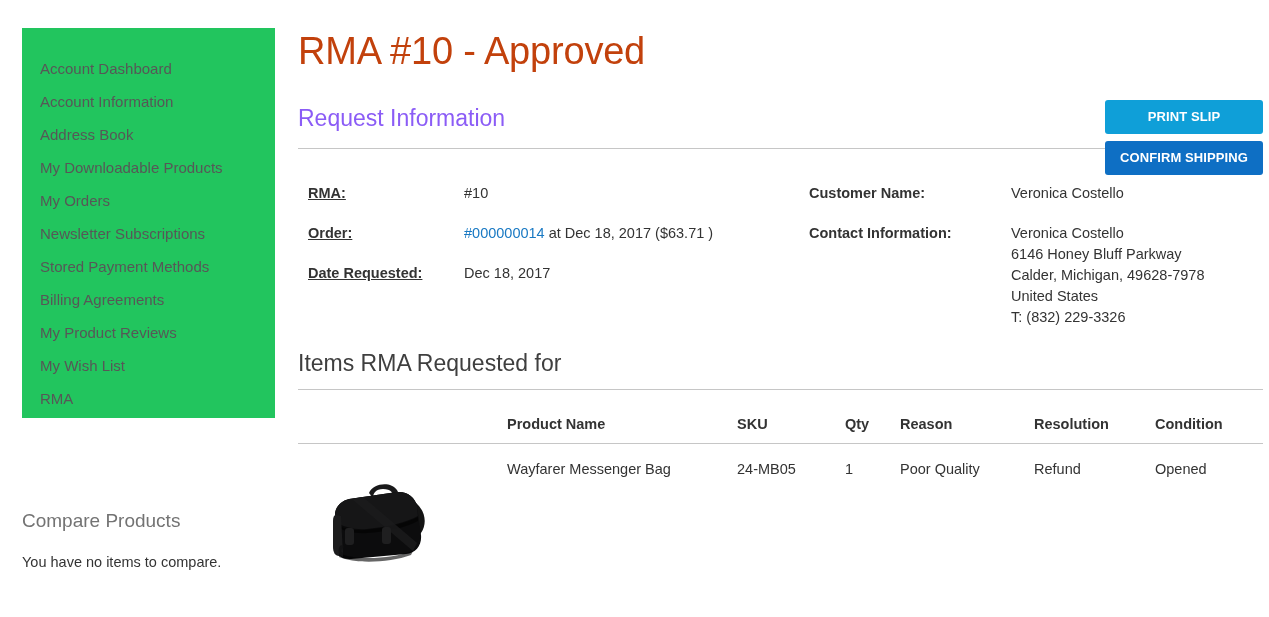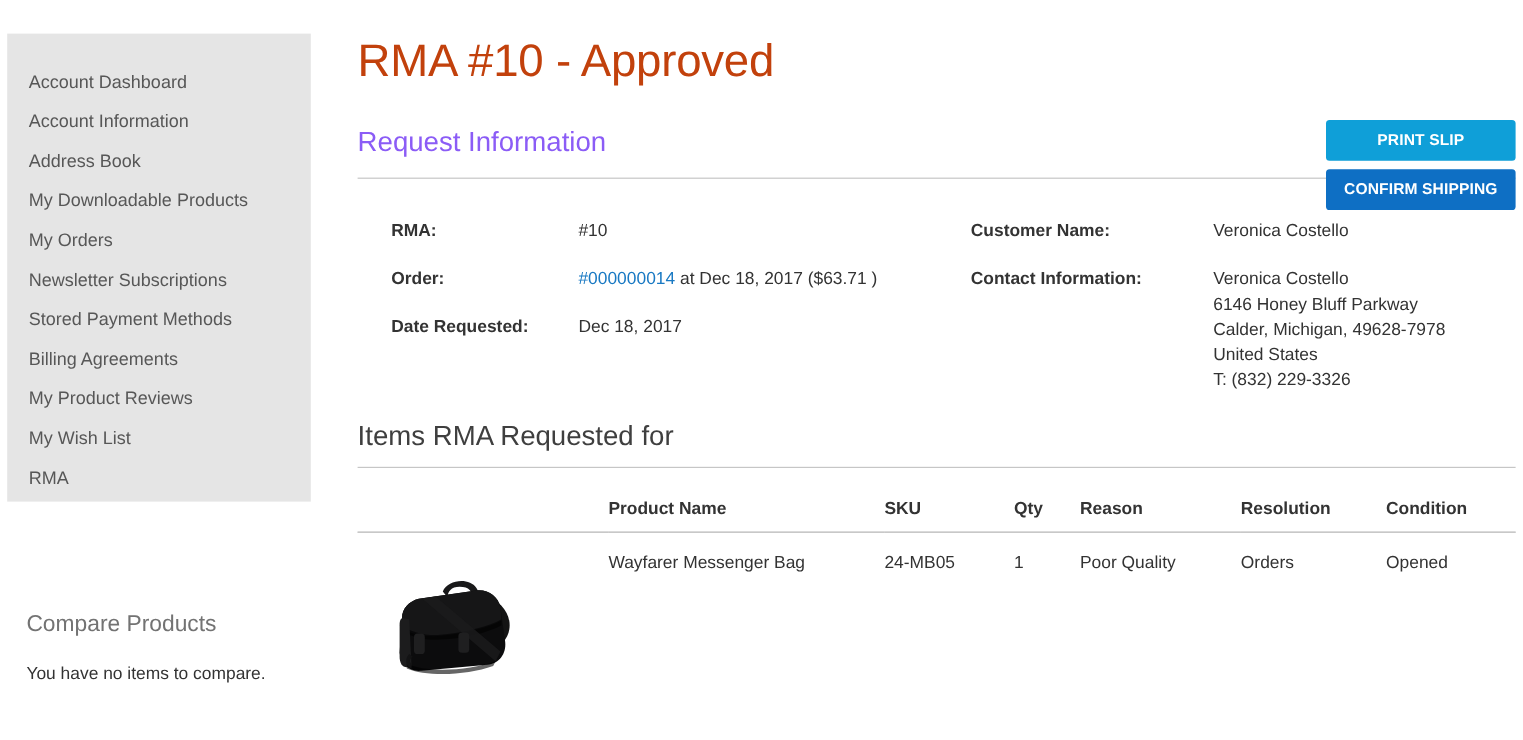--- a/index.html
+++ b/index.html
@@ -13,25 +13,25 @@
     position: relative;
     overflow: hidden;
     font-family: "Liberation Sans", sans-serif;
     color: #333333;
     -webkit-font-smoothing: antialiased;
   }
 
   
   #sidebar-nav {
     position: absolute;
-    left: 6px;
+    left: 22px;
     top: 28px;
     width: 253px;
     height: 390px;
-    background: #e5e5e5;
+    background: #22c55e;
     box-sizing: border-box;
     padding: 24px 0 24px 0;
   }
   .nav-item {
     font-size: 15px;
     line-height: 33px;
     color: #575757;
     padding: 0 18px 0 18px;
     white-space: nowrap;
     cursor: pointer;
@@ -120,21 +120,21 @@
     height: 0;
   }
 
   
   #info-grid {
     position: relative;
     margin-top: 34px;
     height: 160px;
   }
   .info-col { position: absolute; top: 0; }
-  .info-col.left { left: 28px; width: 480px; }
+  .info-col.left { left: 10px; width: 480px; text-decoration: underline; }
   .info-col.right { left: 511px; width: 450px; }
 
   .info-row { position: relative; margin-bottom: 20px; }
   .info-label {
     font-size: 14.5px;
     font-weight: bold;
     color: #333333;
     line-height: 20px;
   }
   .info-value {
@@ -315,19 +315,19 @@
               <path d="M14 82 C30 90 66 88 88 80 L86 84 C64 92 30 93 14 86 Z" fill="#000000" opacity="0.6"></path>
 
               <path d="M16 74 C12 78 13 85 18 86 L18 82 C16 81 16 78 19 76 Z" fill="#131314"></path>
             </svg>
           </div>
         </td>
         <td class="col-name">Wayfarer Messenger Bag</td>
         <td class="col-sku">24-MB05</td>
         <td class="col-qty">1</td>
         <td class="col-reason">Poor Quality</td>
-        <td class="col-resolution">Orders</td>
+        <td class="col-resolution">Refund</td>
         <td class="col-condition">Opened</td>
       </tr>
     </tbody>
   </table>
 
 </main>
 
 </body></html>

